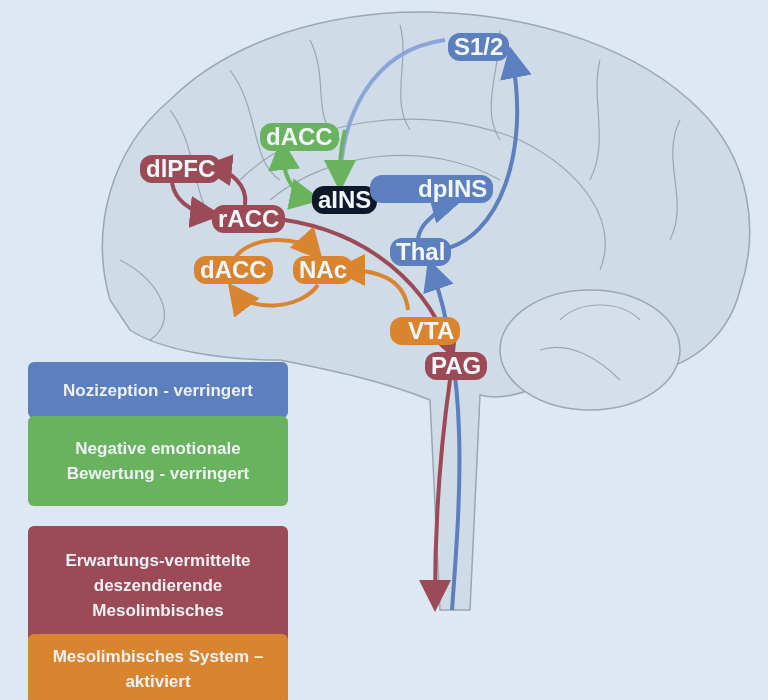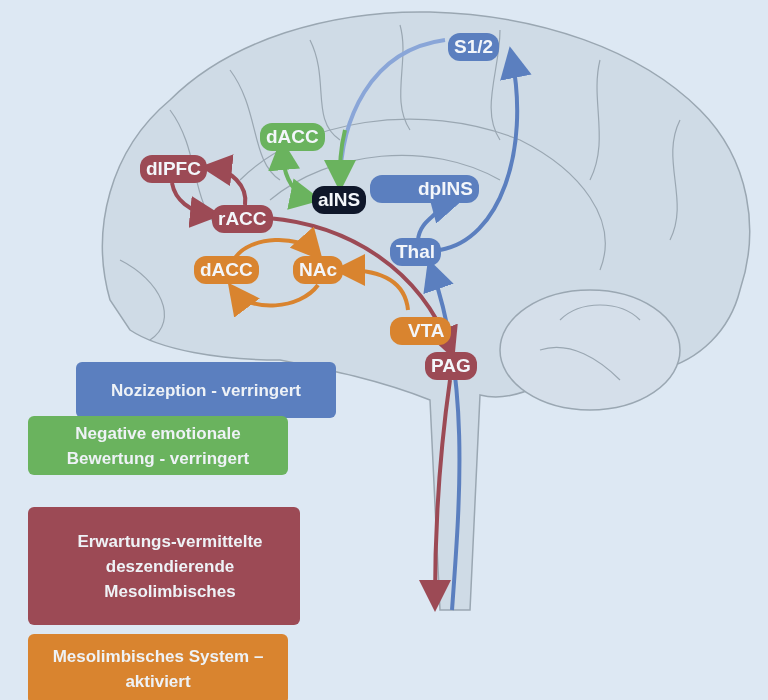--- a/index.html
+++ b/index.html
@@ -1,18 +1,18 @@
 <!DOCTYPE html>
 <html><head>
 <meta charset="utf-8">
 <style>
   html, body { margin:0; padding:0; }
   body { width:768px; height:700px; background:#dde8f3; position:relative; overflow:hidden; font-family:"Liberation Sans", sans-serif; }
   #stage { position:absolute; left:0; top:0; width:768px; height:700px; }
-  .node { position:absolute; color:#f3f6fa; font-weight:bold; font-size:19px; border-radius:12px; padding:2px 6px; line-height:24px; text-align:center; white-space:nowrap; }
+  .node { position:absolute; color:#f3f6fa; font-weight:bold; font-size:24px; border-radius:12px; padding:2px 6px; line-height:24px; text-align:center; white-space:nowrap; }
   .legend { position:absolute; left:28px; width:260px; border-radius:6px; color:#eef2f6; font-weight:bold; font-size:17px; line-height:25px; text-align:center; display:flex; flex-direction:column; justify-content:center; }
 </style>
 </head>
 <body>
 
 <svg id="stage" viewBox="0 0 768 700" width="768" height="700">
   <defs>
     <marker id="mb" markerWidth="8" markerHeight="8" refX="5" refY="4" orient="auto">
         <path d="M0,0 L8,4 L0,8 z" fill="#5b7fbf"></path>
       </marker>
@@ -79,28 +79,28 @@
 <div class="node" style="left:140px;top:155px;background:#9c4a55;">dlPFC</div>
 <div class="node" style="left:312px;top:186px;background:#0f172a;">aINS</div>
 <div class="node" style="left:370px;top:175px;background:#5b7fbf;padding-left:48px;">dpINS</div>
 <div class="node" style="left:212px;top:205px;background:#9c4a55;">rACC</div>
 <div class="node" style="left:390px;top:238px;background:#5b7fbf;">Thal</div>
 <div class="node" style="left:194px;top:256px;background:#d9842f;">dACC</div>
 <div class="node" style="left:293px;top:256px;background:#d9842f;">NAc</div>
 <div class="node" style="left:390px;top:317px;background:#d9842f;padding-left:18px;">VTA</div>
 <div class="node" style="left:425px;top:352px;background:#9c4a55;">PAG</div>
 
-<div class="legend" style="top:362px;height:56px;background:#5b7fbf;margin-left:48px;">
+<div class="legend" style="top:362px;height:56px;background:#5b7fbf;">
   <span>Nozizeption - verringert</span>
 </div>
-<div class="legend" style="top:416px;height:59px;background:#6ab35e;">
+<div class="legend" style="top:416px;height:90px;background:#6ab35e;">
   <span>Negative emotionale</span>
   <span>Bewertung  - verringert</span>
 </div>
-<div class="legend" style="top:507px;height:118px;background:#9c4a55;padding-left:12px;">
+<div class="legend" style="top:526px;height:118px;background:#9c4a55;">
   <span>Erwartungs-vermittelte</span>
   <span>deszendierende</span>
   <span>Mesolimbisches</span>
 </div>
 <div class="legend" style="top:634px;height:70px;background:#d9842f;">
   <span>Mesolimbisches System –</span>
   <span>aktiviert</span>
 </div>
 
 </body></html>

